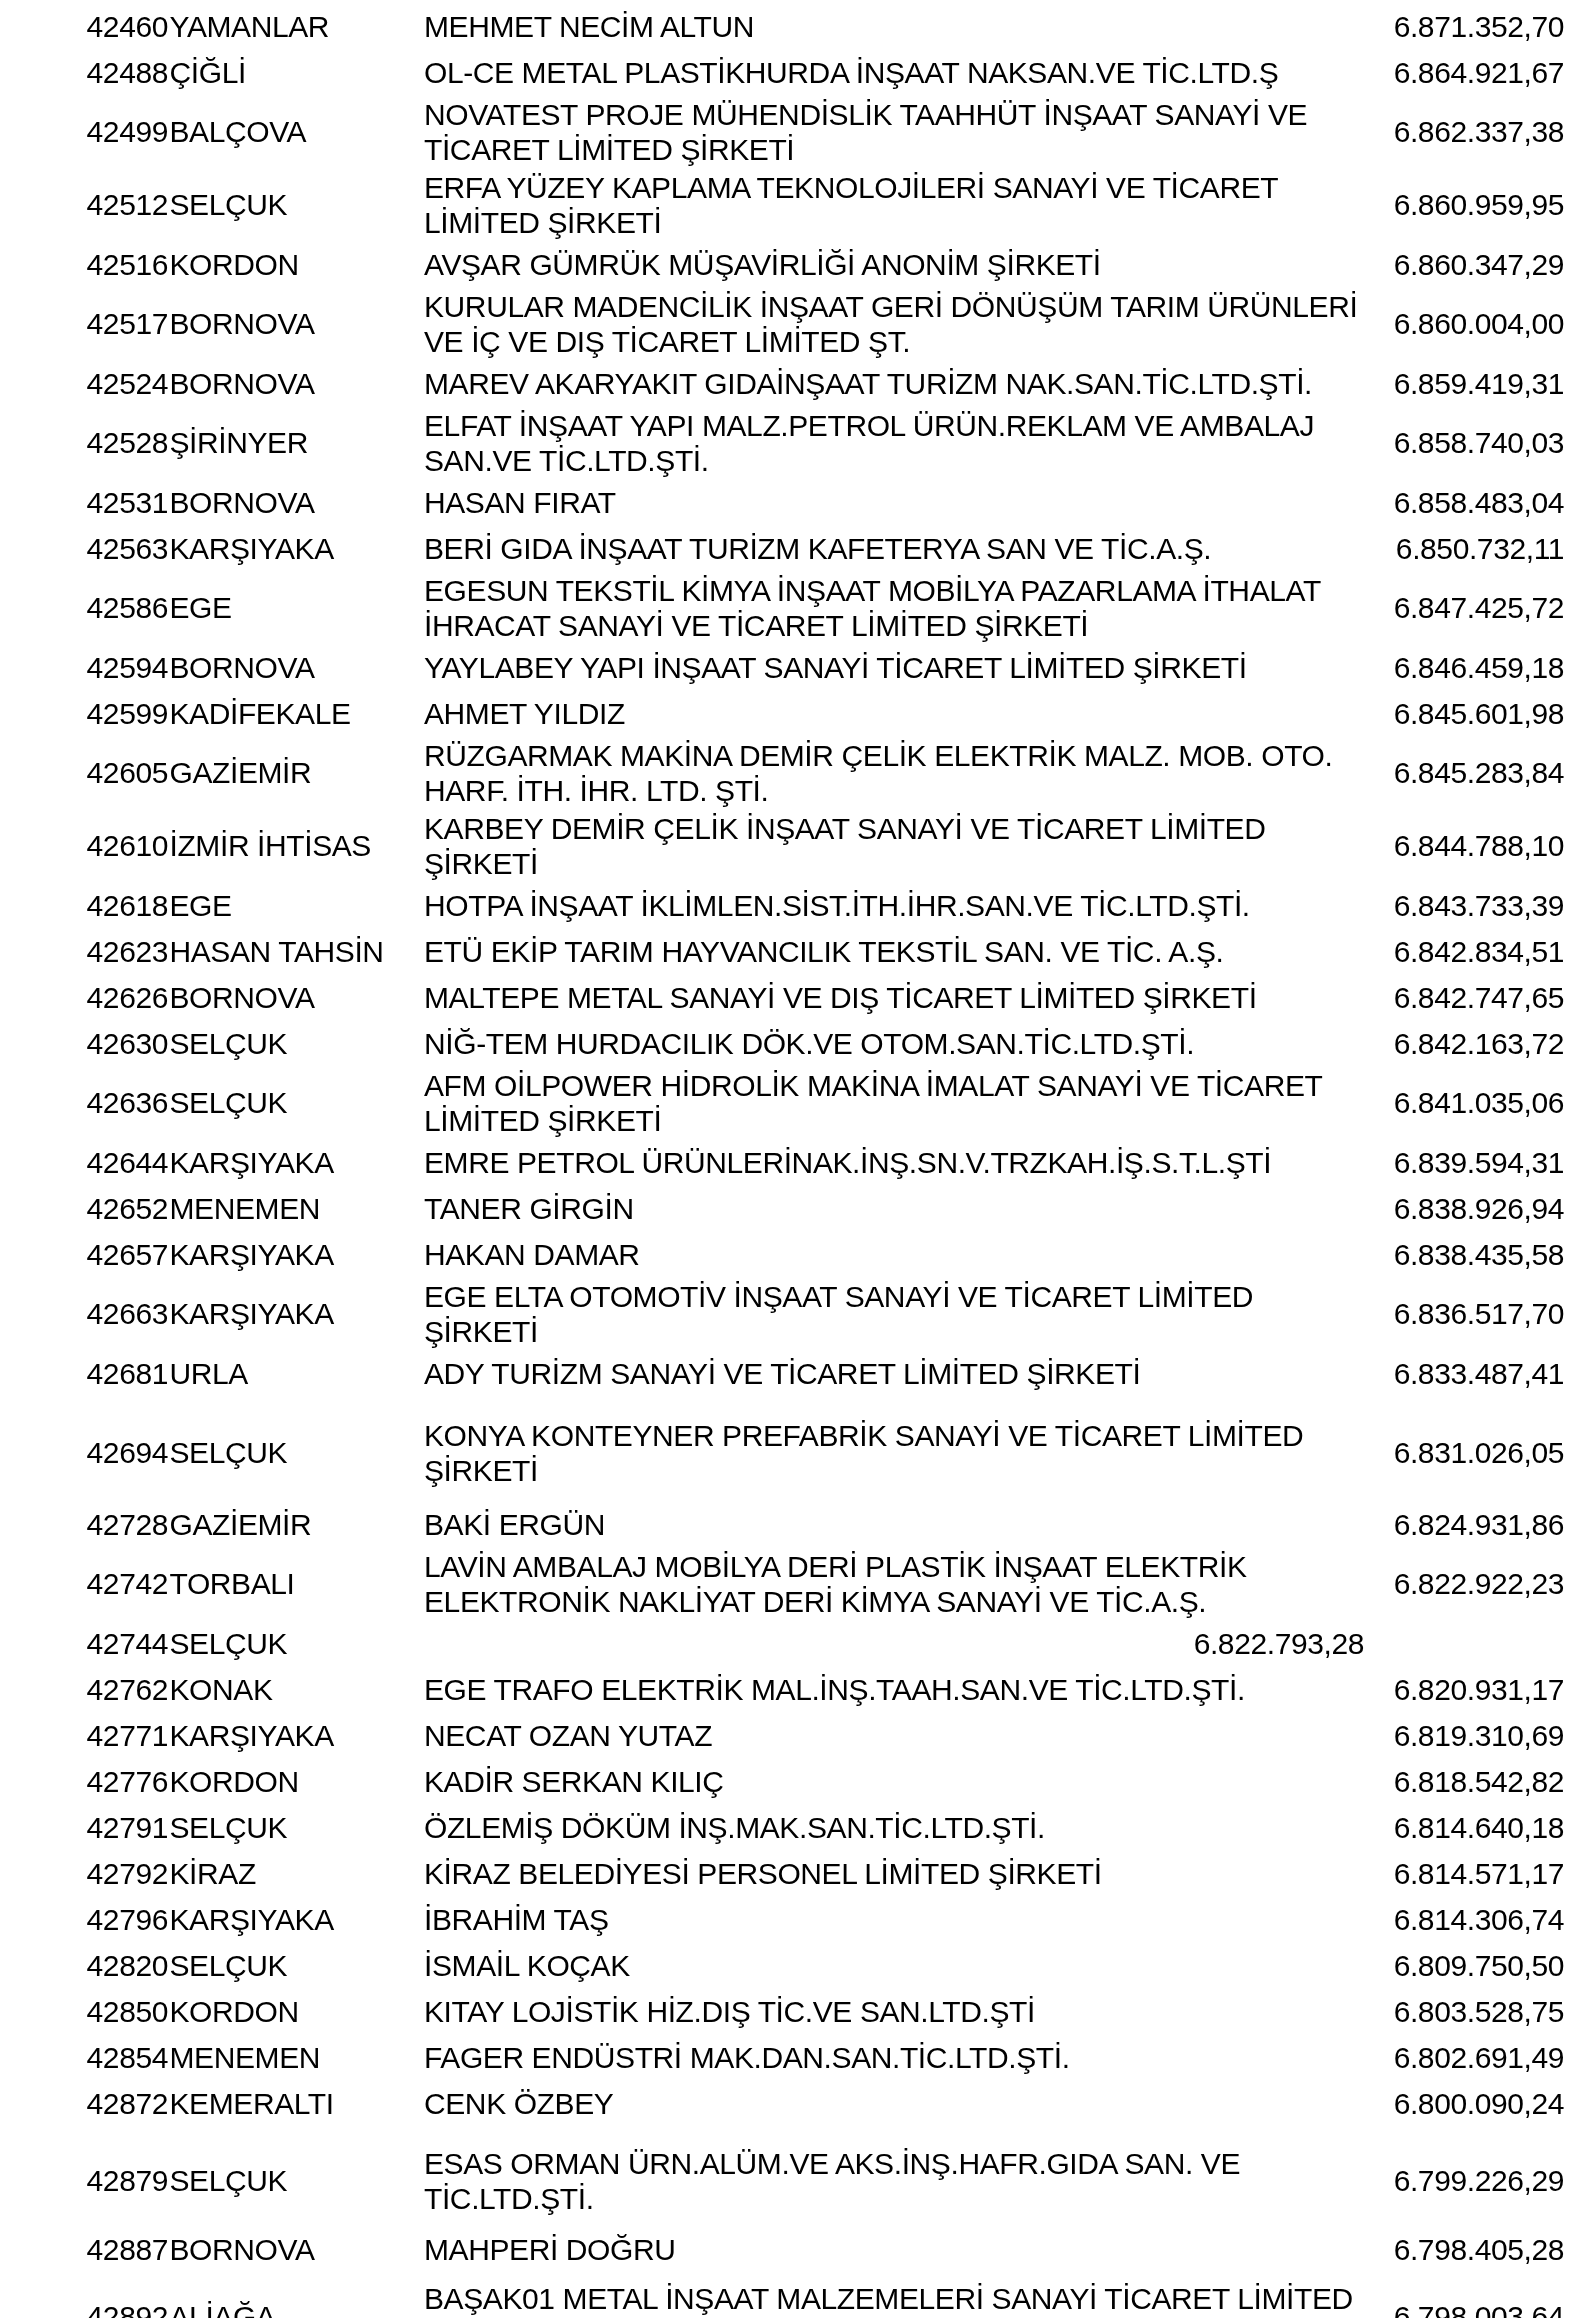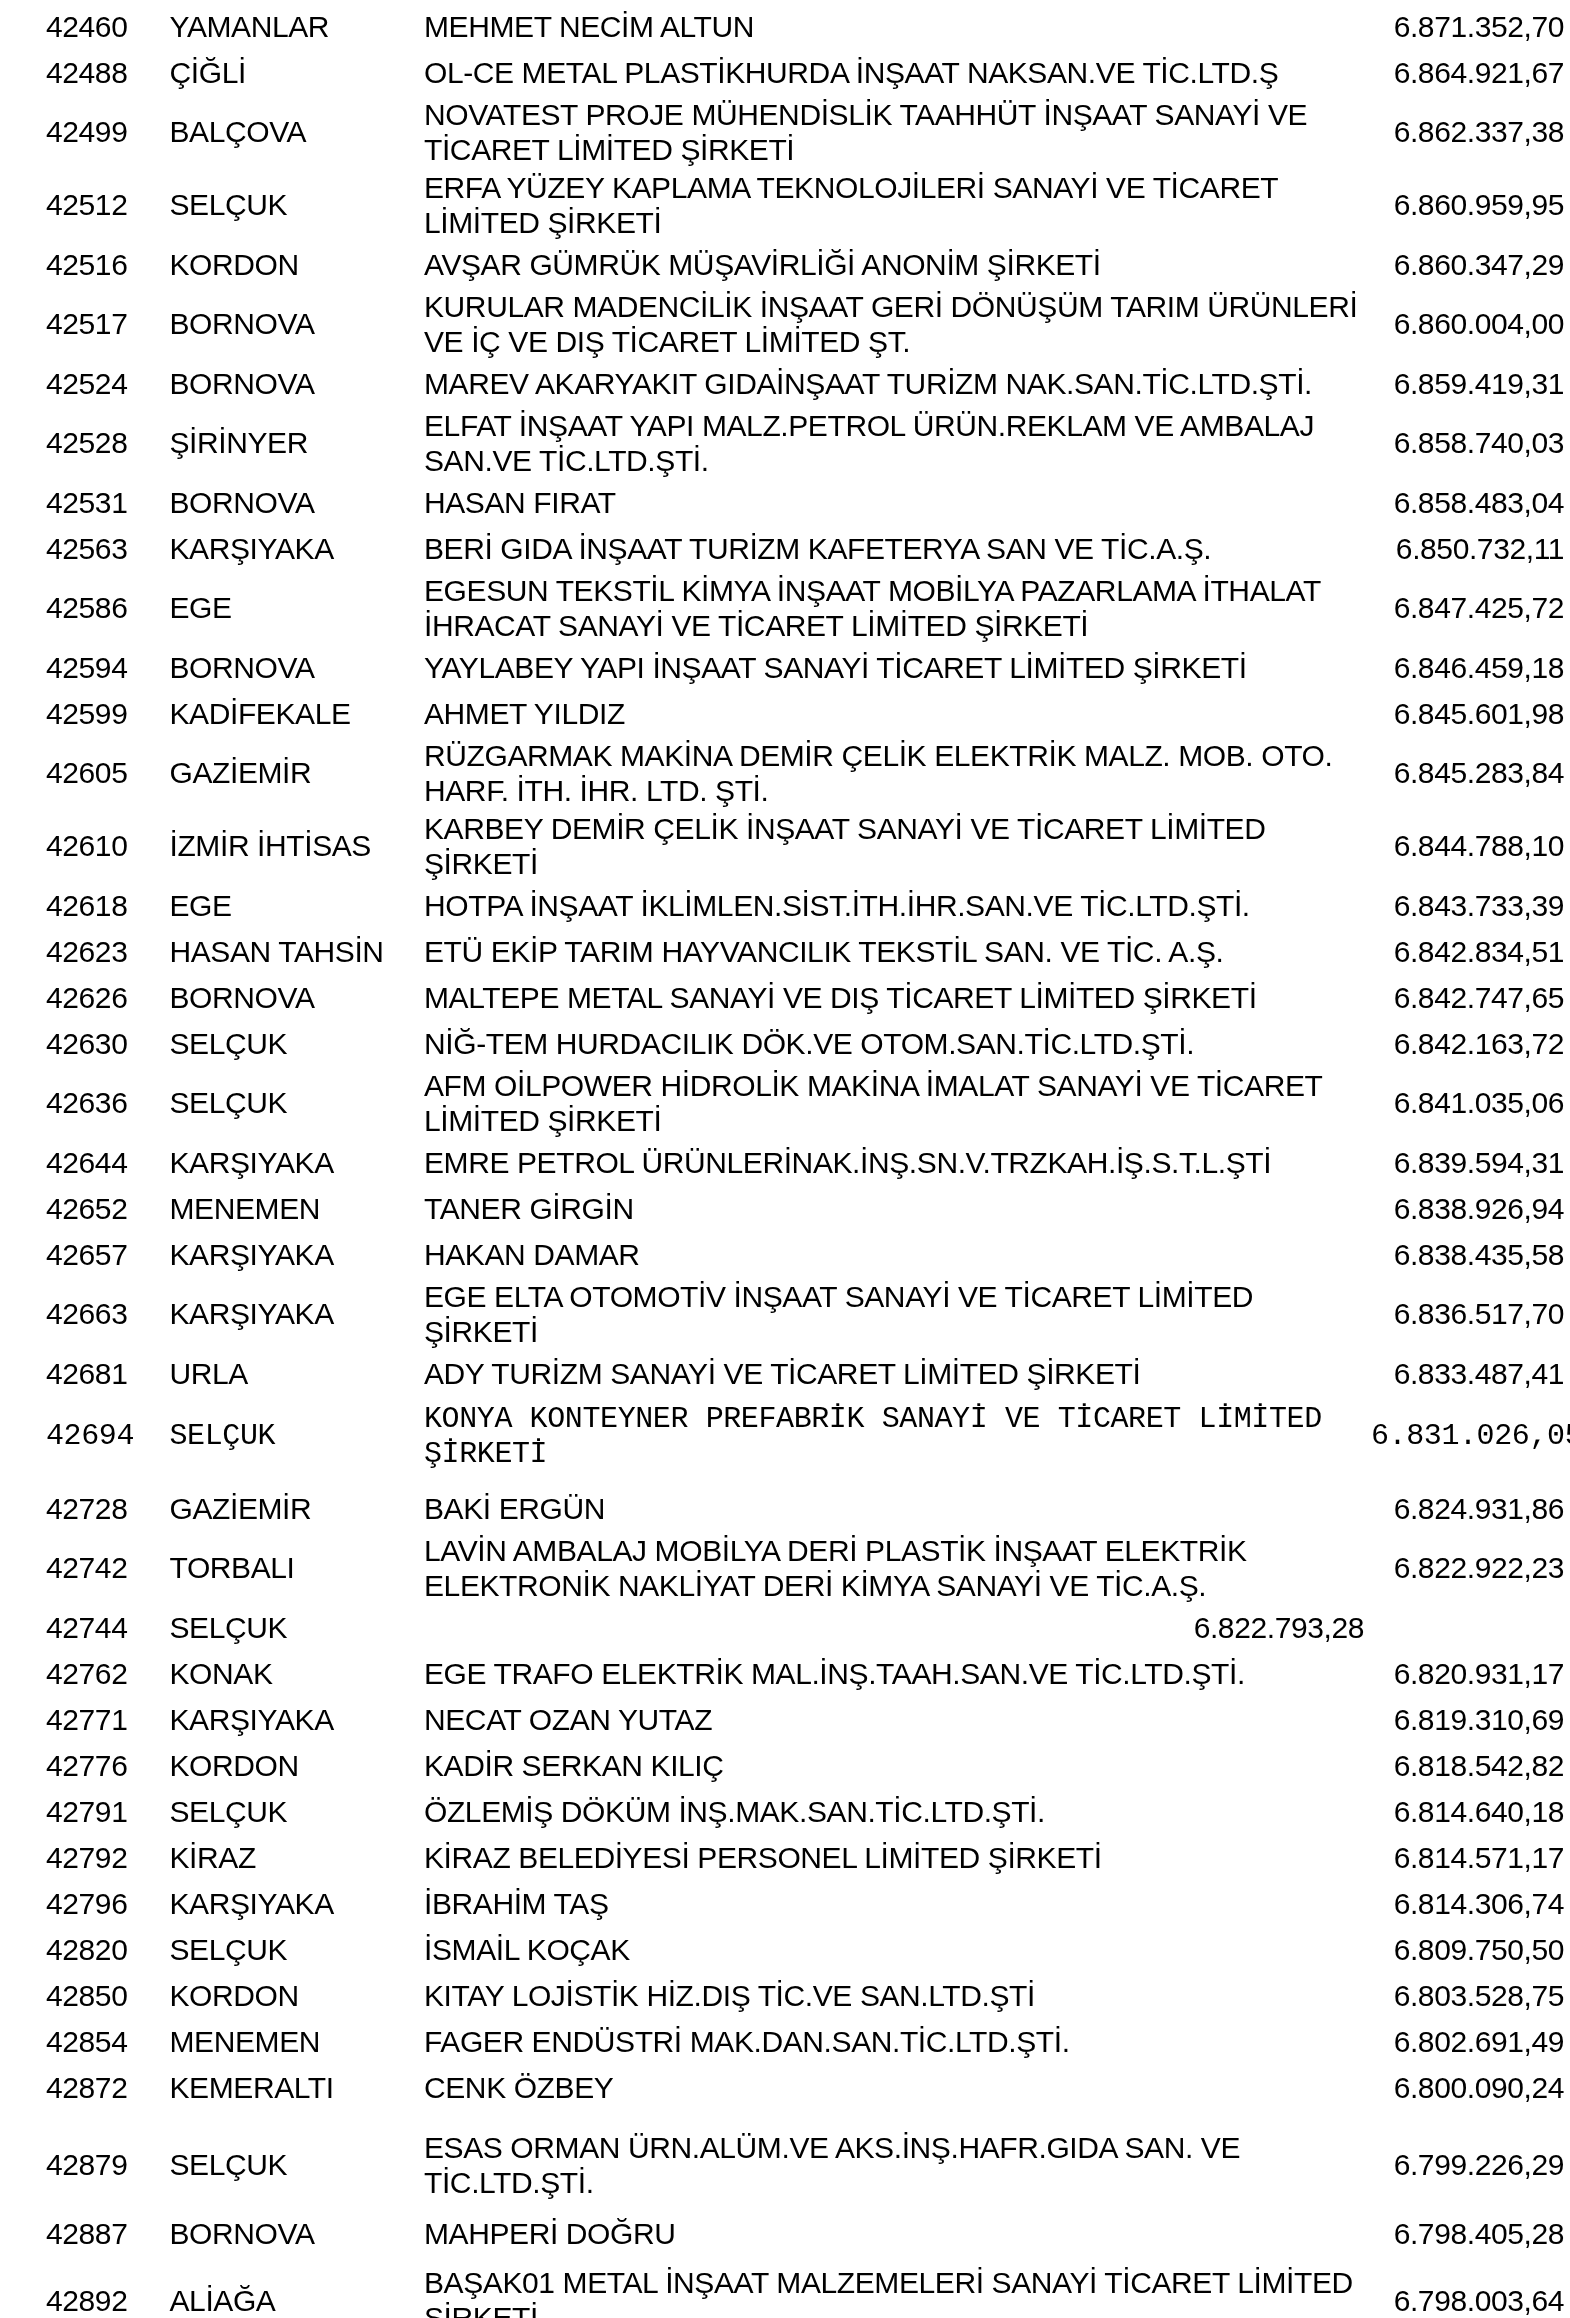--- a/index.html
+++ b/index.html
@@ -19,21 +19,21 @@
     padding-top: 3px;
   }
   .row {
     display: grid;
     grid-template-columns: 168px 256px 947px 1fr;
     align-items: center;
     min-height: 43px;
     padding: 1.5px 0;
   }
   .cell { line-height: 35px; }
-  .cell.no       { padding-left: 46px; }
+  .cell.no       { padding-left: 34px; text-align: right; }
   .cell.district { padding-left: 1.5px; }
   .cell.name     { padding-right: 6px; }
   .cell.amount   { text-align: right; padding-right: 7px; white-space: nowrap; }
 </style>
 </head>
 <body style="background: rgb(255, 255, 255);">
 
 <div class="doc" id="table-root" style="color: rgb(0, 0, 0);">
   <div class="row">
     <div class="cell no">42460</div>
@@ -203,21 +203,21 @@
     <div class="cell amount">6.836.517,70</div>
   </div>
 
   <div class="row">
     <div class="cell no">42681</div>
     <div class="cell district">URLA</div>
     <div class="cell name">ADY TURİZM SANAYİ VE TİCARET LİMİTED ŞİRKETİ</div>
     <div class="cell amount">6.833.487,41</div>
   </div>
 
-  <div class="row" style="margin-top: 4px; font-family: Liberation Mono, monospace;">
+  <div class="row" style="margin-top: 20px;">
     <div class="cell no">42694</div>
     <div class="cell district">SELÇUK</div>
     <div class="cell name">KONYA KONTEYNER PREFABRİK SANAYİ VE TİCARET LİMİTED ŞİRKETİ</div>
     <div class="cell amount">6.831.026,05</div>
   </div>
 
   <div class="row" style="margin-top: 12px;">
     <div class="cell no">42728</div>
     <div class="cell district">GAZİEMİR</div>
     <div class="cell name">BAKİ ERGÜN</div>

